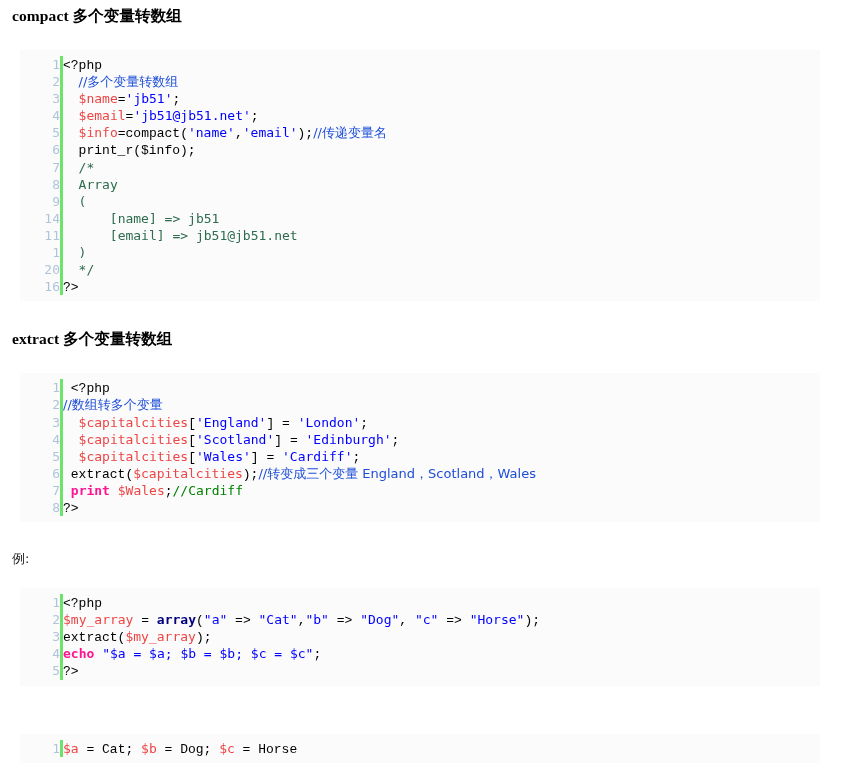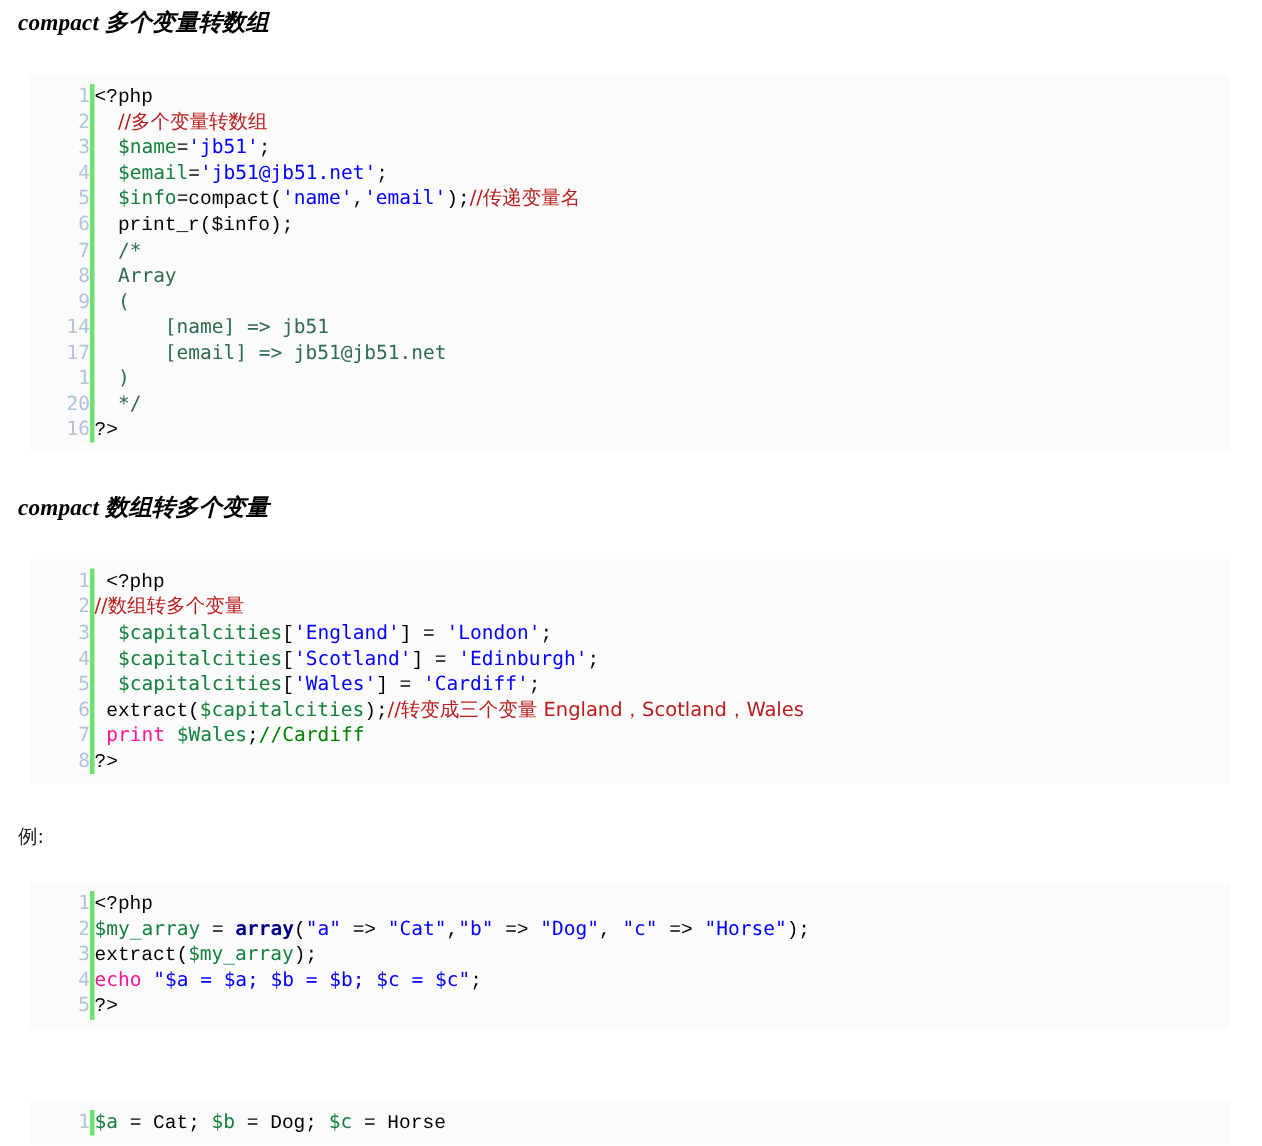--- a/index.html
+++ b/index.html
@@ -25,21 +25,20 @@
   
   .heading {
     font-family: "Liberation Serif", "DejaVu Serif", serif;
     font-weight: bold;
     font-size: 15.5px;
     line-height: 20px;
     color: #000000;
     margin: 0;
     padding: 0 0 0 12px;
     letter-spacing: 0.1px;
-    font-style: italic;
   }
   .subtext {
     font-family: "DejaVu Sans", "Liberation Sans", sans-serif;
     font-size: 13px;
     line-height: 18px;
     color: #1a1a1a;
     padding: 0 0 0 12px;
     margin: 0;
   }
 
@@ -76,54 +75,54 @@
     line-height: 17.1px;
   }
   td.code {
     padding-left: 13px;
     color: #000000;
   }
   .ln { display: block; height: 17.1px; }
   .cl { display: block; height: 17.1px; min-height: 17.1px; }
 
   
-  .t-var   { color: #15803d; }
+  .t-var   { color: #ef4444; }
   .t-str   { color: #0000ff; }
   .t-com   { color: #008000; margin-top: 14px; }
   .t-blk   { color: #2e6b4f; }
   .t-kw    { color: #000080; font-weight: bold; }
-  .t-pink  { color: #ff1493; }
+  .t-pink  { color: #ff1493; font-weight: bold; }
   .t-plain { color: #000000; font-family: Liberation Mono, monospace; }
-  .t-cjkcom{ color: #b91c1c; font-family: "DejaVu Sans", "Liberation Sans", sans-serif; }
+  .t-cjkcom{ color: #1d4ed8; font-family: "DejaVu Sans", "Liberation Sans", sans-serif; }
 
   .gap-a { height: 24px; }
   .gap-b { height: 20px; }
   .gap-c { height: 28px; }
 </style>
 </head>
 <body>
 
 <div class="page">
 
   <div style="height:6px"></div>
   <div class="heading">compact 多个变量转数组</div>
   <div class="gap-a"></div>
   <div class="codeblock">
     <table class="codetable">
       <tbody>
           <tr>
-        <td class="gutter"><span class="ln">1</span><span class="ln">2</span><span class="ln">3</span><span class="ln">4</span><span class="ln">5</span><span class="ln">6</span><span class="ln">7</span><span class="ln">8</span><span class="ln">9</span><span class="ln">14</span><span class="ln">17</span><span class="ln">1</span><span class="ln">20</span><span class="ln">16</span></td>
+        <td class="gutter"><span class="ln">1</span><span class="ln">2</span><span class="ln">3</span><span class="ln">4</span><span class="ln">5</span><span class="ln">6</span><span class="ln">7</span><span class="ln">8</span><span class="ln">9</span><span class="ln">14</span><span class="ln">11</span><span class="ln">1</span><span class="ln">20</span><span class="ln">16</span></td>
         <td class="code"><span class="cl"><span class="t-plain">&lt;?php</span></span><span class="cl"><span class="t-plain">  </span><span class="t-cjkcom">//多个变量转数组</span></span><span class="cl"><span class="t-plain">  </span><span class="t-var">$name</span><span class="t-plain">=</span><span class="t-str">'jb51'</span><span class="t-plain">;</span></span><span class="cl"><span class="t-plain">  </span><span class="t-var">$email</span><span class="t-plain">=</span><span class="t-str">'jb51@jb51.net'</span><span class="t-plain">;</span></span><span class="cl"><span class="t-plain">  </span><span class="t-var">$info</span><span class="t-plain">=compact(</span><span class="t-str">'name'</span><span class="t-plain">,</span><span class="t-str">'email'</span><span class="t-plain">);</span><span class="t-cjkcom">//传递变量名</span></span><span class="cl"><span class="t-plain">  print_r($info);</span></span><span class="cl"><span class="t-plain">  </span><span class="t-blk">/*</span></span><span class="cl"><span class="t-plain">  </span><span class="t-blk">Array</span></span><span class="cl"><span class="t-plain">  </span><span class="t-blk">(</span></span><span class="cl"><span class="t-plain">      </span><span class="t-blk">[name] =&gt; jb51</span></span><span class="cl"><span class="t-plain">      </span><span class="t-blk">[email] =&gt; jb51@jb51.net</span></span><span class="cl"><span class="t-plain">  </span><span class="t-blk">)</span></span><span class="cl"><span class="t-plain">  </span><span class="t-blk">*/</span></span><span class="cl"><span class="t-plain">?&gt;</span></span></td>
       </tr>
     </tbody>
       </table>
   </div>
 
   <div class="gap-c"></div>
-  <div class="heading">compact 数组转多个变量</div>
+  <div class="heading">extract 多个变量转数组</div>
   <div class="gap-a"></div>
   <div class="codeblock">
     <table class="codetable">
       <tbody>
           <tr>
         <td class="gutter"><span class="ln">1</span><span class="ln">2</span><span class="ln">3</span><span class="ln">4</span><span class="ln">5</span><span class="ln">6</span><span class="ln">7</span><span class="ln">8</span></td>
         <td class="code"><span class="cl"><span class="t-plain"> &lt;?php</span></span><span class="cl"><span class="t-cjkcom">//数组转多个变量</span></span><span class="cl"><span class="t-plain">  </span><span class="t-var">$capitalcities</span><span class="t-plain">[</span><span class="t-str">'England'</span><span class="t-plain">] = </span><span class="t-str">'London'</span><span class="t-plain">;</span></span><span class="cl"><span class="t-plain">  </span><span class="t-var">$capitalcities</span><span class="t-plain">[</span><span class="t-str">'Scotland'</span><span class="t-plain">] = </span><span class="t-str">'Edinburgh'</span><span class="t-plain">;</span></span><span class="cl"><span class="t-plain">  </span><span class="t-var">$capitalcities</span><span class="t-plain">[</span><span class="t-str">'Wales'</span><span class="t-plain">] = </span><span class="t-str">'Cardiff'</span><span class="t-plain">;</span></span><span class="cl"><span class="t-plain"> extract(</span><span class="t-var">$capitalcities</span><span class="t-plain">);</span><span class="t-cjkcom">//转变成三个变量 England，Scotland，Wales</span></span><span class="cl"><span class="t-plain"> </span><span class="t-pink">print</span><span class="t-plain"> </span><span class="t-var">$Wales</span><span class="t-plain">;</span><span class="t-com">//Cardiff</span></span><span class="cl"><span class="t-plain">?&gt;</span></span></td>
       </tr>
     </tbody>
       </table>

